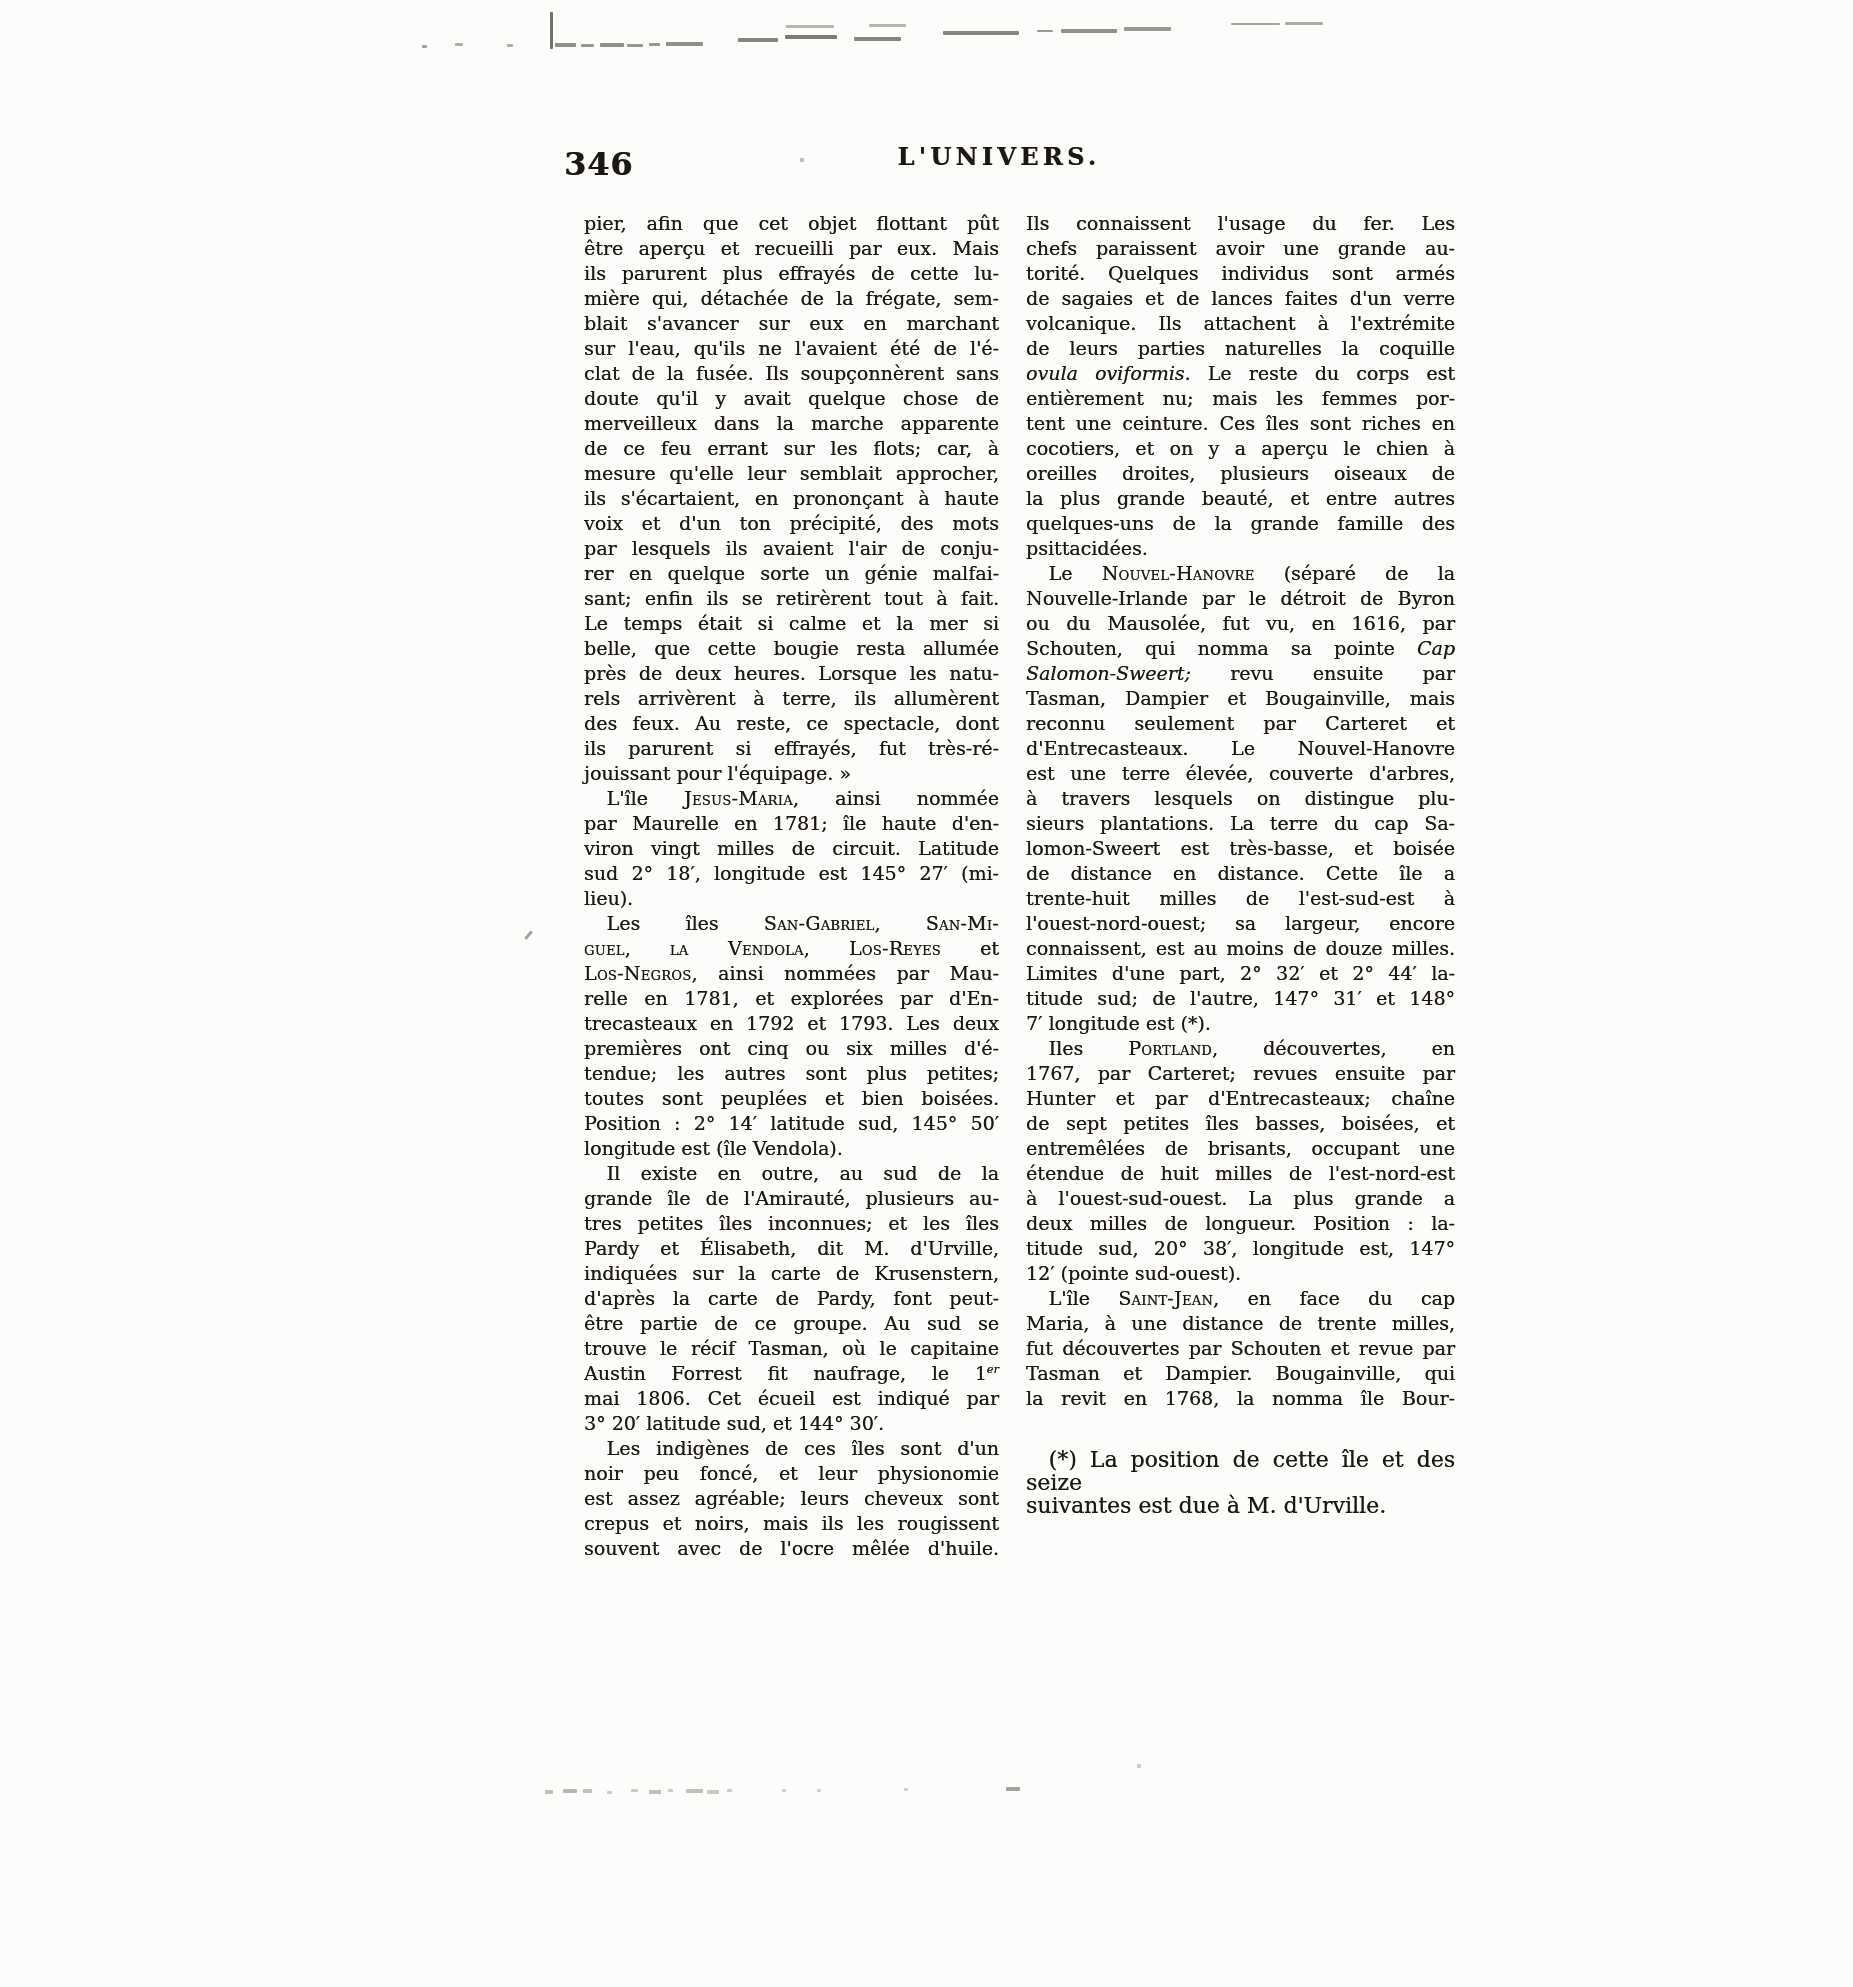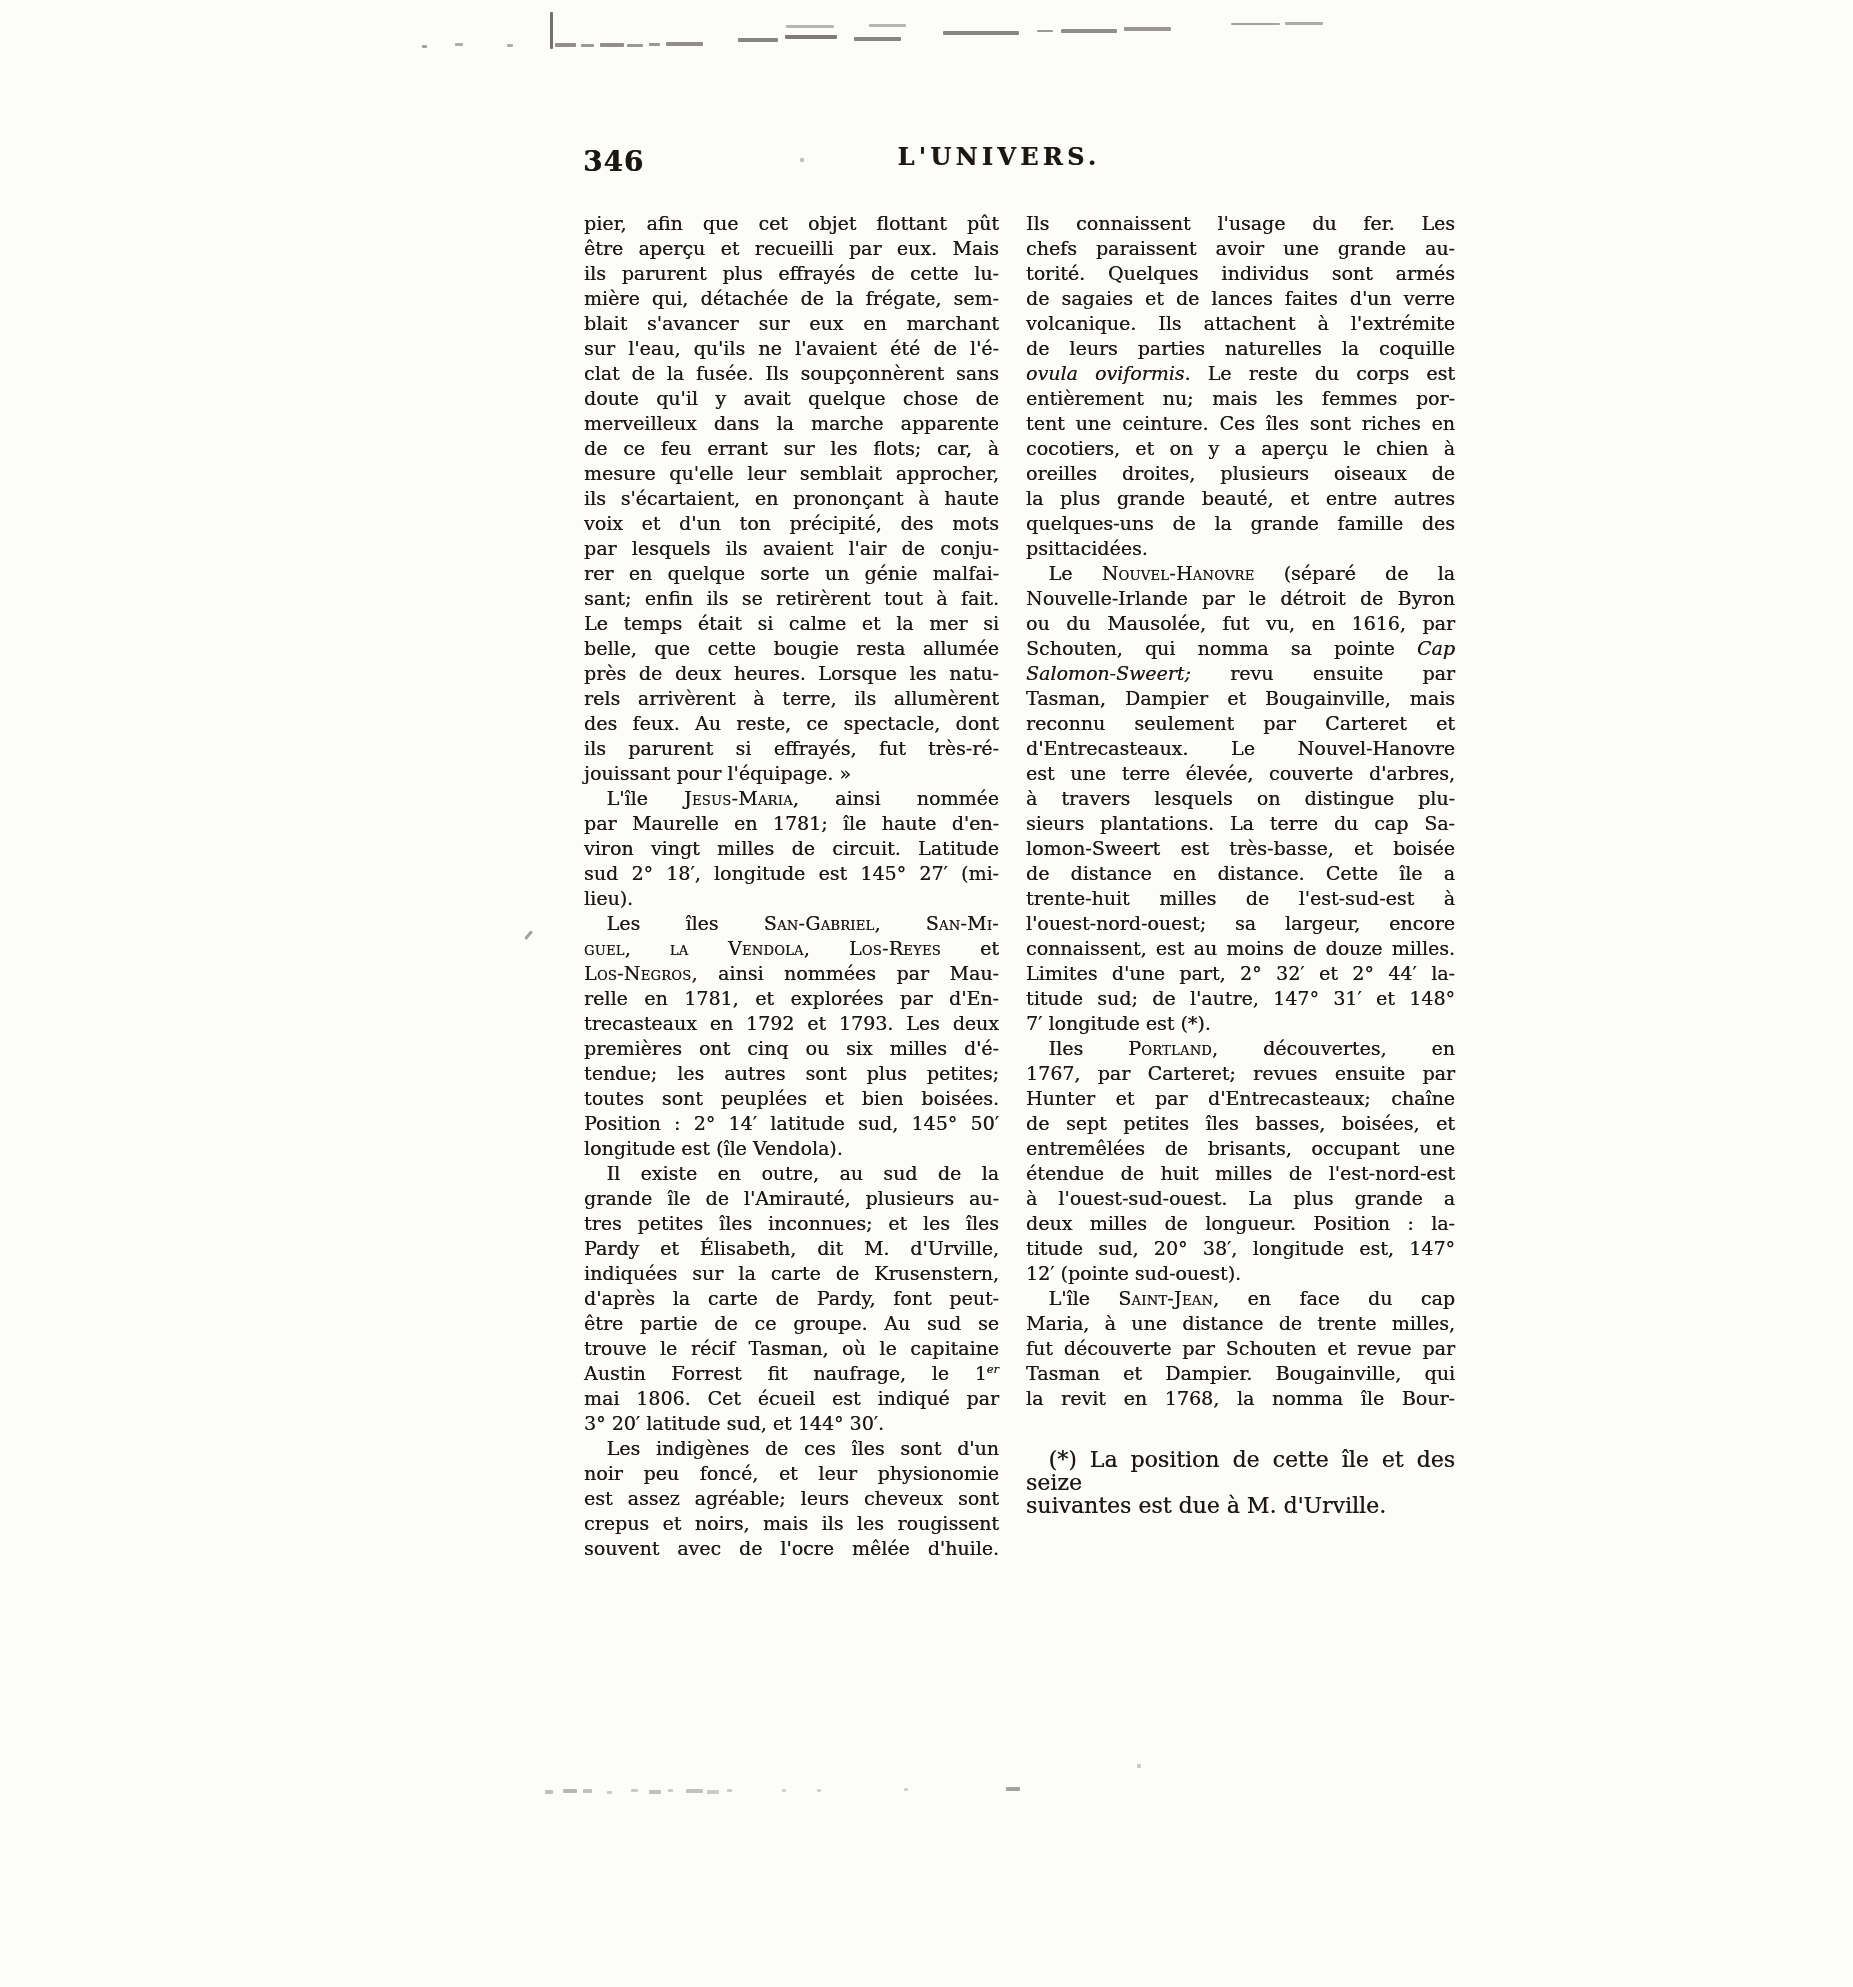--- a/index.html
+++ b/index.html
@@ -9,23 +9,22 @@
     font-family:"DejaVu Serif","Liberation Serif",serif;
     color:#1d1712;
   }
   .page{position:absolute;inset:0;}
   .page-header{
     position:absolute;left:564px;top:142px;width:870px;height:35px;
     font-weight:bold;
   }
   .page-number{
     position:absolute;left:0;top:2.6px;
-    font-size:28px;letter-spacing:0.9px;
+    font-size:32px;letter-spacing:0.9px;
     text-shadow:0.4px 0.3px 0 rgba(25,20,15,.8);
-    margin-left:19px;
   }
   .running-title{
     display:block;text-align:center;
     font-size:24px;letter-spacing:4.3px;
     text-shadow:0.4px 0.3px 0 rgba(25,20,15,.7);
   }
   .column{
     position:absolute;top:211px;
     font-size:19px;line-height:25px;
     text-shadow:0.3px 0.2px 0 rgba(28,22,16,.78);
@@ -177,21 +176,21 @@
         <div class="line"><span>entremêlées de brisants, occupant une</span></div>
         <div class="line"><span>étendue de huit milles de l'est-nord-est</span></div>
         <div class="line"><span>à l'ouest-sud-ouest. La plus grande a</span></div>
         <div class="line"><span>deux milles de longueur. Position : la-</span></div>
         <div class="line"><span>titude sud, 20° 38′, longitude est, 147°</span></div>
         <div class="line last"><span>12′ (pointe sud-ouest).</span></div>
       </div>
       <div class="para indent">
         <div class="line"><span>L'île </span><span class="sc">Saint-Jean</span><span>, en face du cap</span></div>
         <div class="line"><span>Maria, à une distance de trente milles,</span></div>
-        <div class="line"><span>fut découverte par Schouten et revue par</span></div>
+        <div class="line"><span>fut découvertes par Schouten et revue par</span></div>
         <div class="line"><span>Tasman et Dampier. Bougainville, qui</span></div>
         <div class="line"><span>la revit en 1768, la nomma île Bour-</span></div>
       </div>
       <div class="footnote">
         <div class="para indent">
           <div class="line"><span>(*) La position de cette île et des seize</span></div>
           <div class="line last"><span>suivantes est due à M. d'Urville.</span></div>
         </div>
       </div>
     </div>

